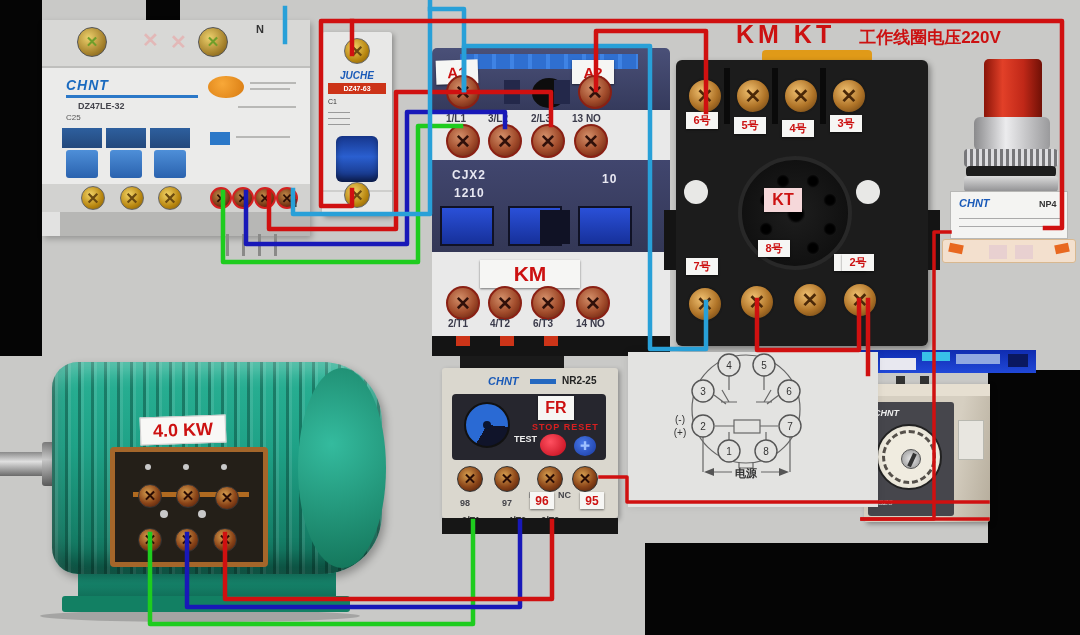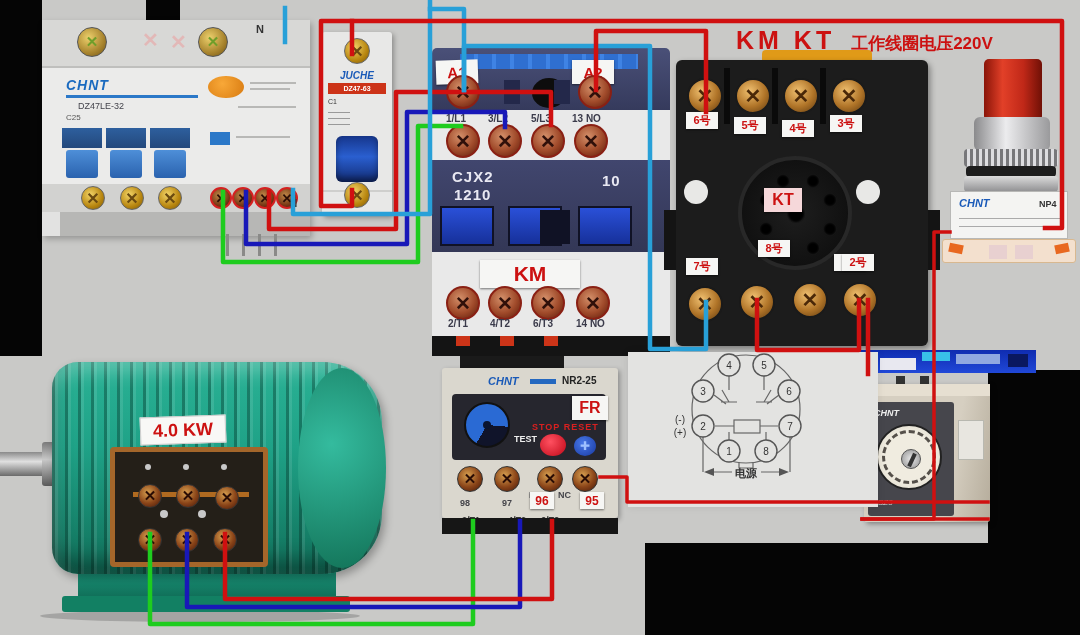--- a/index.html
+++ b/index.html
@@ -31,21 +31,21 @@
   .tag{position:absolute; background:#f6f6f4; color:var(--accent-red); font-weight:bold; display:flex; align-items:center; justify-content:center; box-shadow:0 1px 2px rgba(0,0,0,.5);}
 
   
   #breaker1{left:42px; top:20px; width:268px; height:216px; background:#e2e2e1; box-shadow:2px 3px 6px rgba(0,0,0,.25);}
   .b1-topstrip{position:absolute; left:0; top:0; width:268px; height:48px; background:#d8d8d6; border-bottom:2px solid #bfbfbd;}
   .b1-pink{position:absolute; color:#e8a8a8; font-size:20px; font-weight:bold; opacity:.65;}
   .b1-n{position:absolute; left:214px; top:3px; font-size:11px; color:#333; font-weight:bold;}
   .b1-face{position:absolute; left:0; top:48px; width:268px; height:116px; background:#ebebea;}
   .b1-brand{position:absolute; left:24px; top:9px; color:#1a6abf; font-weight:bold; font-style:italic; font-size:14px; letter-spacing:1px;}
   .b1-rule{position:absolute; left:24px; top:27px; width:132px; height:3px; background:#2b78c8;}
-  .b1-model{position:absolute; left:24px; top:33px; font-size:9px; font-weight:normal; color:#44444c;padding-left:12px;}
+  .b1-model{position:absolute; left:24px; top:33px; font-size:9px; font-weight:bold; color:#44444c;padding-left:12px;}
   .b1-rating{position:absolute; left:24px; top:45px; font-size:8px; color:#555;}
   .b1-toggle{position:absolute; top:60px; width:40px; height:52px;}
   .b1-toggle::before{content:''; position:absolute; left:0; top:0; width:40px; height:20px; background:linear-gradient(#2e5f9e,#24497c);}
   .b1-toggle::after{content:''; position:absolute; left:4px; top:22px; width:32px; height:28px; border-radius:3px; background:linear-gradient(#4e8fd8,#2a62ae);}
   .b1-oval{position:absolute; left:166px; top:8px; width:36px; height:22px; border-radius:50%; background:radial-gradient(circle at 40% 35%, #f8a838, #d87a10);}
   .b1-line{position:absolute; background:#b8b8b6; height:2px;}
   .b1-test{position:absolute; left:168px; top:64px; width:20px; height:13px; background:#2b78c8;}
   .b1-termrow{position:absolute; left:0; top:164px; width:268px; height:28px; background:#d2d2d0;}
   .b1-n2{position:absolute; left:248px; top:14px; font-size:10px; color:#333; font-weight:bold;}
   .b1-foot{position:absolute; left:18px; top:192px; width:250px; height:24px; background:#b7b7b5;}
@@ -62,21 +62,21 @@
 
   
   #contactor{left:432px; top:48px; width:238px; height:308px;}
   .ct-top{position:absolute; left:0; top:0; width:238px; height:62px; background:linear-gradient(#4a5078,#353a5c); border-radius:5px 5px 0 0;}
   .ct-strip{position:absolute; left:28px; top:6px; width:178px; height:15px; background:repeating-linear-gradient(90deg,#2f6fd0 0 14px,#3f83e4 14px 18px);}
   .ct-hole{position:absolute; left:100px; top:30px; width:34px; height:30px; background:#0d0d0d; border-radius:50%;}
   .ct-post{position:absolute; top:32px; width:16px; height:24px; background:#23284a;}
   .ct-mid{position:absolute; left:0; top:62px; width:238px; height:50px; background:#e9e9e9;}
   .ct-tlabel{position:absolute; top:3px; font-size:10px; font-weight:bold; color:#3a3a4a;}
   .ct-body{position:absolute; left:0; top:112px; width:238px; height:92px; background:linear-gradient(#41466e,#333756);}
-  .ct-model{position:absolute; color:#e8e8f2; font-weight:bold; font-size:15px; letter-spacing:1px;}
+  .ct-model{position:absolute; color:#e8e8f2; font-weight:bold; font-size:12px; letter-spacing:1px;}
   .ct-win{position:absolute; top:46px; width:54px; height:40px; background:linear-gradient(#2a50d8,#16309a); border:2px solid #101225;}
   .ct-low{position:absolute; left:0; top:204px; width:238px; height:84px; background:#e9e9e9;}
   .ct-blabel{position:absolute; top:66px; font-size:10px; font-weight:bold; color:#3a3a4a;}
   .ct-foot{position:absolute; left:0; top:288px; width:238px; height:20px; background:#141414;}
   .ct-stub{position:absolute; top:0; width:14px; height:10px; background:#cc3418;}
 
   
   #socket{left:676px; top:60px; width:252px; height:286px;}
   .sk-tab{position:absolute; left:86px; top:-10px; width:110px; height:20px; background:#e09a18; border-radius:4px;}
   .sk-body{position:absolute; left:0; top:0; width:252px; height:286px; background:#1c1c1c; border-radius:6px; box-shadow:2px 3px 6px rgba(0,0,0,.4);}
@@ -159,21 +159,21 @@
   .bb4{position:absolute; left:150px; top:4px; width:20px; height:13px; background:#0a1860;}
 
   
   #schematic{left:628px; top:352px; width:250px; height:155px; background:#e3e3e1; box-shadow:0 0 8px rgba(0,0,0,.08);}
   .sch-line{stroke:#666; fill:none; stroke-width:1.2px;}
   .sch-pin{fill:#e3e3e1; stroke:#555; stroke-width:1.4px;}
   .sch-txt{fill:#333; font-size:10px; font-family:"Liberation Sans",sans-serif;}
   .sch-cn{fill:#333; font-size:11px; font-weight:bold; font-family:"Liberation Sans",sans-serif;}
 
   
-  #header{left:736px; top:26px; display:flex; align-items:baseline; gap:16px; z-index:60;}
+  #header{left:736px; top:20px; display:flex; align-items:baseline; gap:24px; z-index:60;}
   .hd-km{color:var(--accent-red); font-size:25px; font-weight:bold; letter-spacing:4px;}
   .hd-note{color:var(--accent-red); font-size:17px; font-weight:bold;}
   #watermark{left:786px; top:592px; color:#d41c14; font-size:24px; font-weight:bold; letter-spacing:1px; z-index:60;}
 
   #wires{position:absolute; left:0; top:0; z-index:50; pointer-events:none;}
   .wire{fill:none; stroke-width:4.5px; stroke-linejoin:round; stroke-linecap:square;}
   .wire-thin{stroke-width:3.5px;}
   .comp{z-index:10;}
 </style>
 </head>
@@ -246,21 +246,21 @@
       <div class="tag" style="left:140px;top:12px;width:42px;height:24px;font-size:15px;">A2</div>
       <div class="screw screw-red" style="left:14px;top:27px;width:34px;height:34px;"></div>
       <div class="screw screw-red" style="left:146px;top:27px;width:34px;height:34px;"></div>
       <div class="ct-hole"></div>
       <div class="ct-post" style="left:72px;"></div>
       <div class="ct-post" style="left:122px;"></div>
     </div>
     <div class="ct-mid">
       <span class="ct-tlabel" style="left:14px;">1/L1</span>
       <span class="ct-tlabel" style="left:56px;">3/L2</span>
-      <span class="ct-tlabel" style="left:99px;">5/L3</span>
+      <span class="ct-tlabel" style="left:99px;">2/L3</span>
       <span class="ct-tlabel" style="left:140px;">13 NO</span>
       <div class="screw screw-red" style="left:14px;top:14px;width:34px;height:34px;"></div>
       <div class="screw screw-red" style="left:56px;top:14px;width:34px;height:34px;"></div>
       <div class="screw screw-red" style="left:99px;top:14px;width:34px;height:34px;"></div>
       <div class="screw screw-red" style="left:142px;top:14px;width:34px;height:34px;"></div>
     </div>
     <div class="ct-body">
       <span class="ct-model" style="left:20px;top:8px;">CJX2</span>
       <span class="ct-model" style="left:22px;top:26px;">1210</span>
       <span class="ct-model" style="left:170px;top:12px;">10</span>
@@ -350,21 +350,21 @@
 
   <div class="abs comp" id="fr">
     <div class="fr-pins"></div>
     <div class="fr-body">
       <span class="fr-brand">CHNT</span>
       <div class="fr-bbar"></div>
       <span class="fr-model">NR2-25</span>
       <div class="fr-panel">
         <div class="fr-dial"></div>
         <span class="fr-test">TEST</span>
-        <div class="tag" style="left:86px;top:2px;width:36px;height:24px;font-size:16px;margin-left:34px;">FR</div>
+        <div class="tag" style="left:86px;top:2px;width:36px;height:24px;font-size:16px;">FR</div>
         <span class="fr-sr">STOP RESET</span>
         <div class="fr-stop"></div>
         <div class="fr-reset">✚</div>
       </div>
       <div class="screw screw-dark" style="left:15px;top:98px;width:26px;height:26px;"></div>
       <div class="screw screw-dark" style="left:52px;top:98px;width:26px;height:26px;"></div>
       <div class="screw screw-dark" style="left:95px;top:98px;width:26px;height:26px;"></div>
       <div class="screw screw-dark" style="left:130px;top:98px;width:26px;height:26px;"></div>
       <span class="fr-small" style="left:40px;top:122px;padding-left:47px;">NO</span>
       <span class="fr-small" style="left:18px;top:130px;">98</span>

